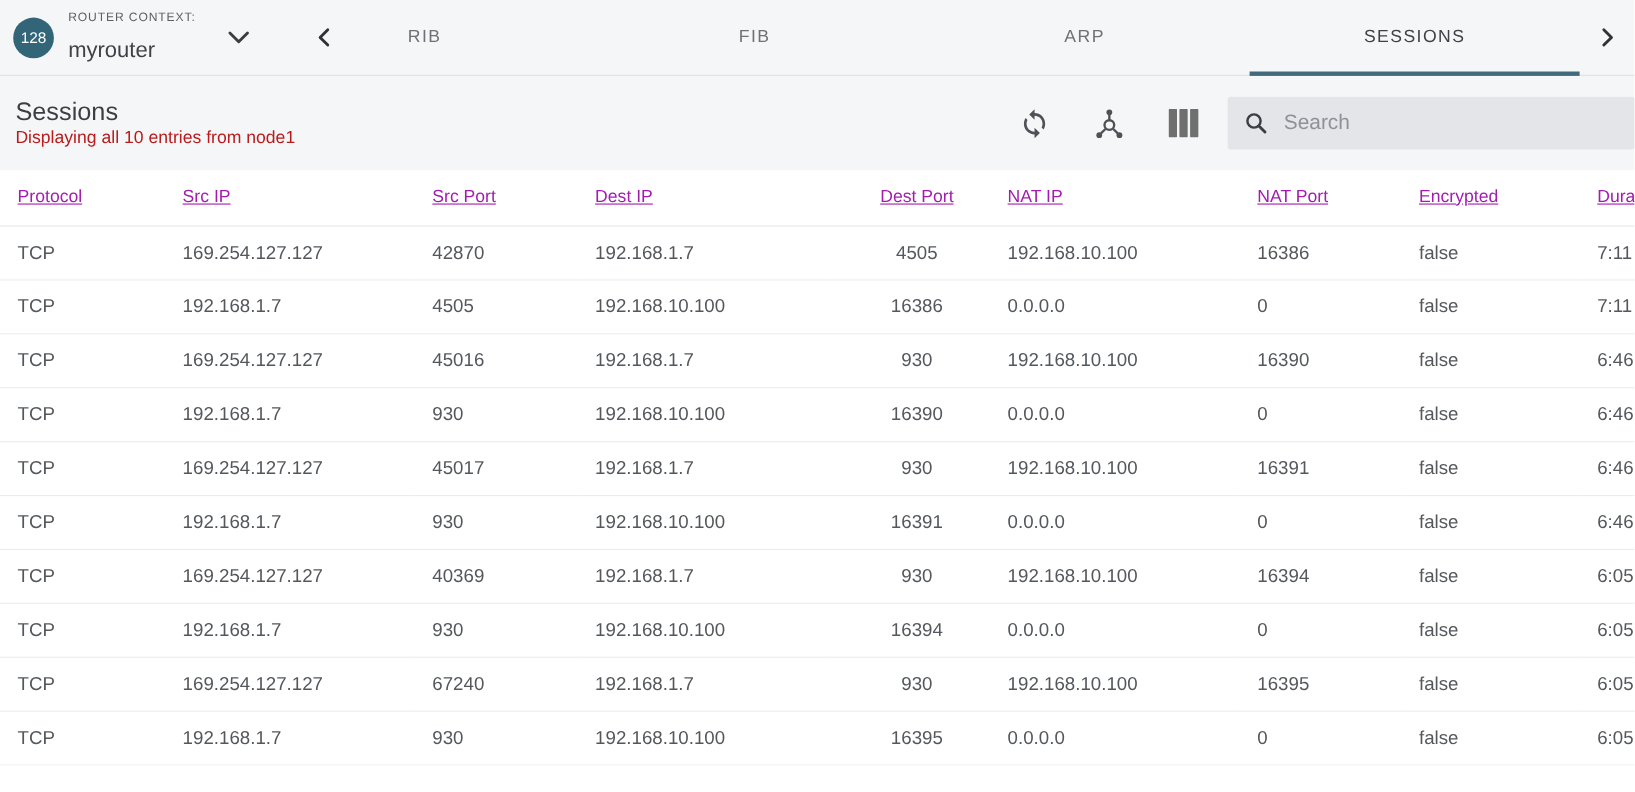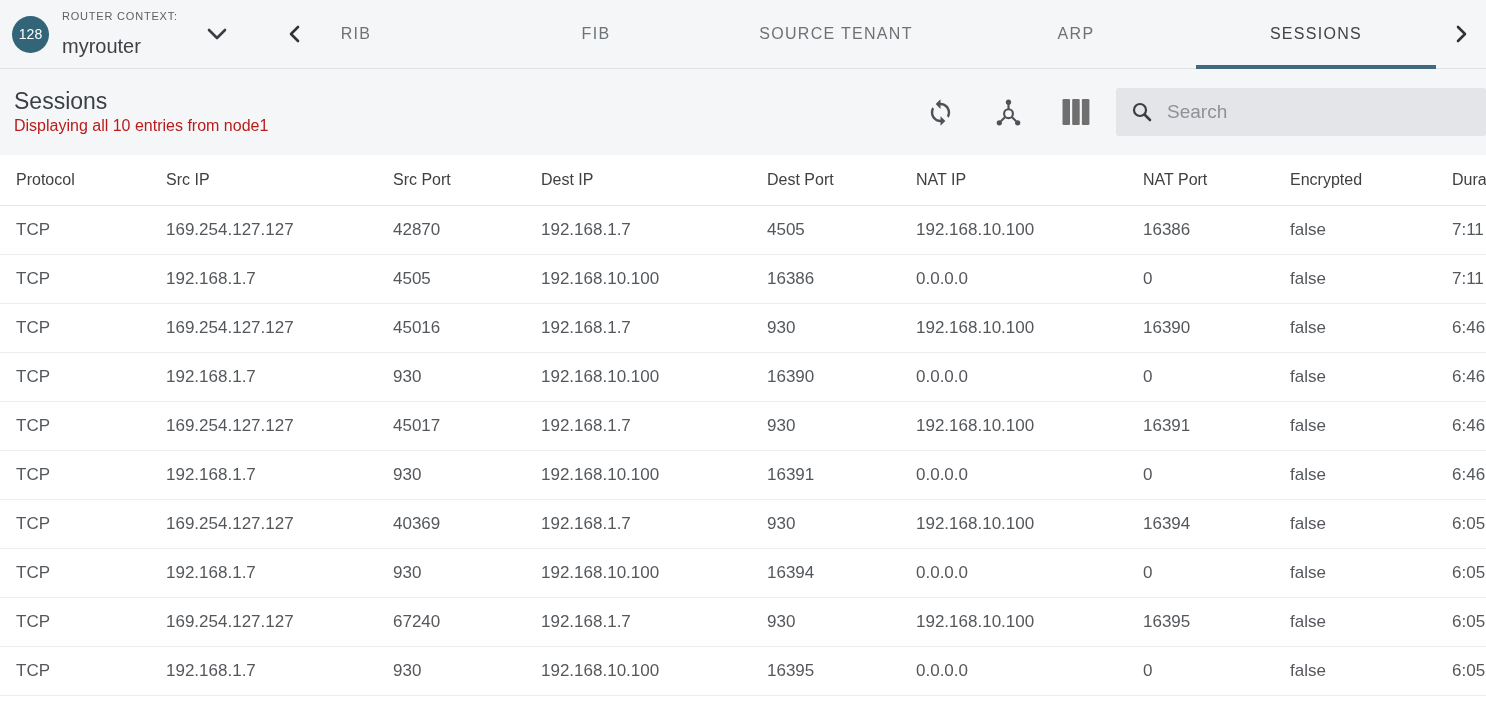--- a/index.html
+++ b/index.html
@@ -42,29 +42,29 @@
   .search-box { width: 370px; height: 48px; background: #e3e5e8; border-radius: 3px;
     display: flex; align-items: center; padding: 0 14px; gap: 13px; flex: 0 0 auto; }
   .search-box input { flex: 1; background: transparent; border: none; outline: none;
     font-size: 19px; color: #3f4347; font-family: Liberation Sans, sans-serif; min-width: 0; }
   .search-box input::placeholder { color: #8e9297; opacity: 1; }
 
   
   .table-wrap { width: 1486px; overflow: hidden; background: #fff; }
   table { border-collapse: collapse; table-layout: fixed; width: 1556px; }
   th { height: 50px; text-align: left; padding-left: 16px; font-size: 16px;
-    font-weight: 400; color: #404040; border-bottom: 1px solid #e4e6e8;
-    white-space: nowrap; overflow: hidden; }
+    font-weight: 400; color: #a21caf; border-bottom: 1px solid #e4e6e8;
+    white-space: nowrap; overflow: hidden; text-decoration: underline; }
   td { height: 49px; padding-left: 16px; font-size: 17px; color: #54585c;
     border-bottom: 1px solid #ececee; white-space: nowrap; overflow: hidden; }
   th:nth-child(1), td:nth-child(1) { width: 150px; }
   th:nth-child(2), td:nth-child(2) { width: 227px; }
   th:nth-child(3), td:nth-child(3) { width: 148px; }
   th:nth-child(4), td:nth-child(4) { width: 226px; }
-  th:nth-child(5), td:nth-child(5) { width: 149px; }
+  th:nth-child(5), td:nth-child(5) { width: 149px; text-align: center; }
   th:nth-child(6), td:nth-child(6) { width: 227px; }
   th:nth-child(7), td:nth-child(7) { width: 147px; }
   th:nth-child(8), td:nth-child(8) { width: 162px; }
   th:nth-child(9), td:nth-child(9) { width: 120px; }
 </style>
 </head>
 <body>
 
 <div class="topbar">
 
@@ -86,23 +86,20 @@
       <polyline points="12,3 5,10 12,17" stroke="#2f3337" stroke-width="2.6" stroke-linecap="round" stroke-linejoin="round"></polyline>
     </svg>
   </span>
 
   <div class="tab-strip">
       <div class="tab">
         <span>RIB</span>
       </div>
       <div class="tab">
         <span>FIB</span>
-      </div>
-      <div class="tab">
-        <span>SOURCE TENANT</span>
       </div>
       <div class="tab">
         <span>ARP</span>
       </div>
       <div class="tab active">
         <span>SESSIONS</span>
         <div class="tab-underline"></div>
       </div>
     </div>
 

